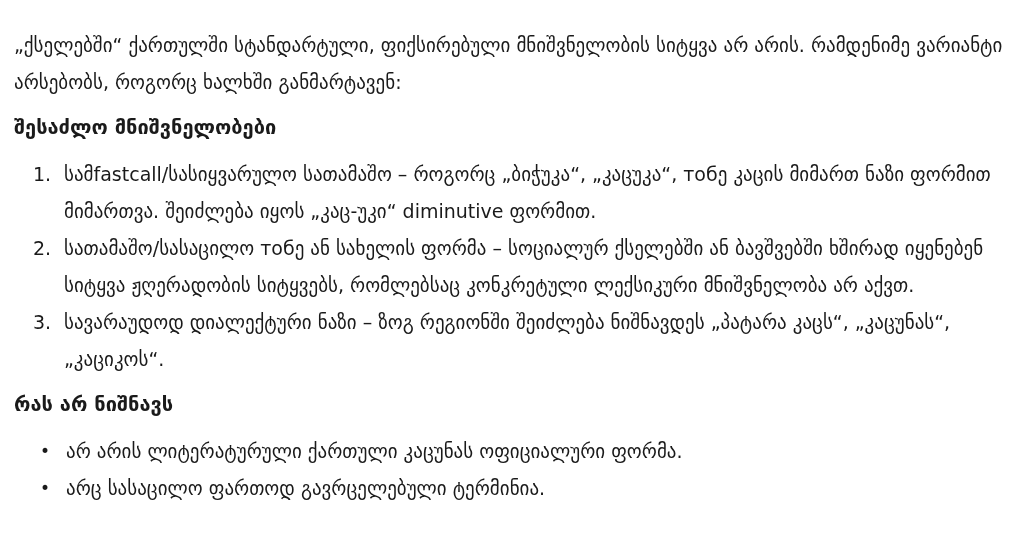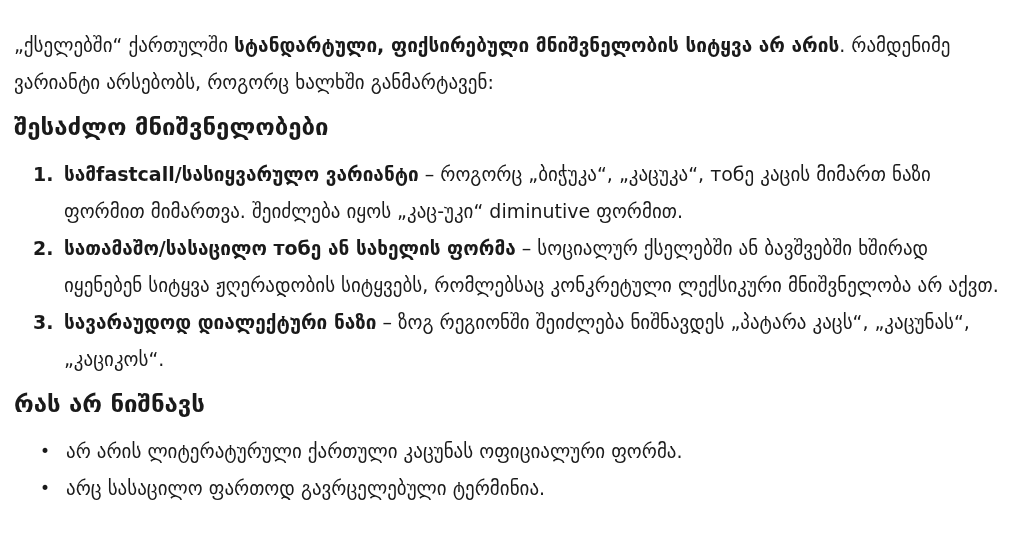--- a/index.html
+++ b/index.html
@@ -15,24 +15,24 @@
     padding: 27px 14px 0 14px;
     color: #1a1a1a;
     font-family: "DejaVu Sans", sans-serif;
     font-size: 19px;
     line-height: 37px;
   }
   .intro {
     margin: 0;
   }
   strong, .num {
-    font-weight: 700;
+    font-weight: 400;
   }
   h2 {
-    font-size: 24px;
+    font-size: 20px;
     line-height: 31px;
     font-weight: 700;
     margin: 11px 0 13px 0;
   }
   .list {
     margin: 0;
   }
   .li {
     display: flex;
     align-items: flex-start;
@@ -63,21 +63,21 @@
 <div>
 
   <p class="intro"><span>„ქსელებში“ ქართულში </span><strong>სტანდარტული, ფიქსირებული მნიშვნელობის სიტყვა არ არის</strong><span>. რამდენიმე ვარიანტი არსებობს, როგორც ხალხში განმარტავენ:</span></p>
 
   <h2>შესაძლო მნიშვნელობები</h2>
 
   <div class="list">
 
     <div class="li">
       <span class="num">1.</span>
-      <span class="li-text"><strong>სამfastcall/სასიყვარულო ვარიანტი</strong><span> – </span><span>როგორც „ბიჭუკა“, „კაცუკა“, тобე კაცის მიმართ ნაზი ფორმით მიმართვა. შეიძლება იყოს „კაც-უკი“ diminutive ფორმით.</span></span>
+      <span class="li-text"><strong>სამfastcall/სასიყვარულო სათამაშო</strong><span> – </span><span>როგორც „ბიჭუკა“, „კაცუკა“, тобე კაცის მიმართ ნაზი ფორმით მიმართვა. შეიძლება იყოს „კაც-უკი“ diminutive ფორმით.</span></span>
     </div>
 
     <div class="li">
       <span class="num">2.</span>
       <span class="li-text"><strong>სათამაშო/სასაცილო тобე ან სახელის ფორმა</strong><span> – </span><span>სოციალურ ქსელებში ან ბავშვებში ხშირად იყენებენ სიტყვა ჟღერადობის სიტყვებს, რომლებსაც კონკრეტული ლექსიკური მნიშვნელობა არ აქვთ.</span></span>
     </div>
 
     <div class="li">
       <span class="num">3.</span>
       <span class="li-text"><strong>სავარაუდოდ დიალექტური ნაზი</strong><span> – </span><span>ზოგ რეგიონში შეიძლება ნიშნავდეს „პატარა კაცს“, „კაცუნას“, „კაციკოს“.</span></span>

